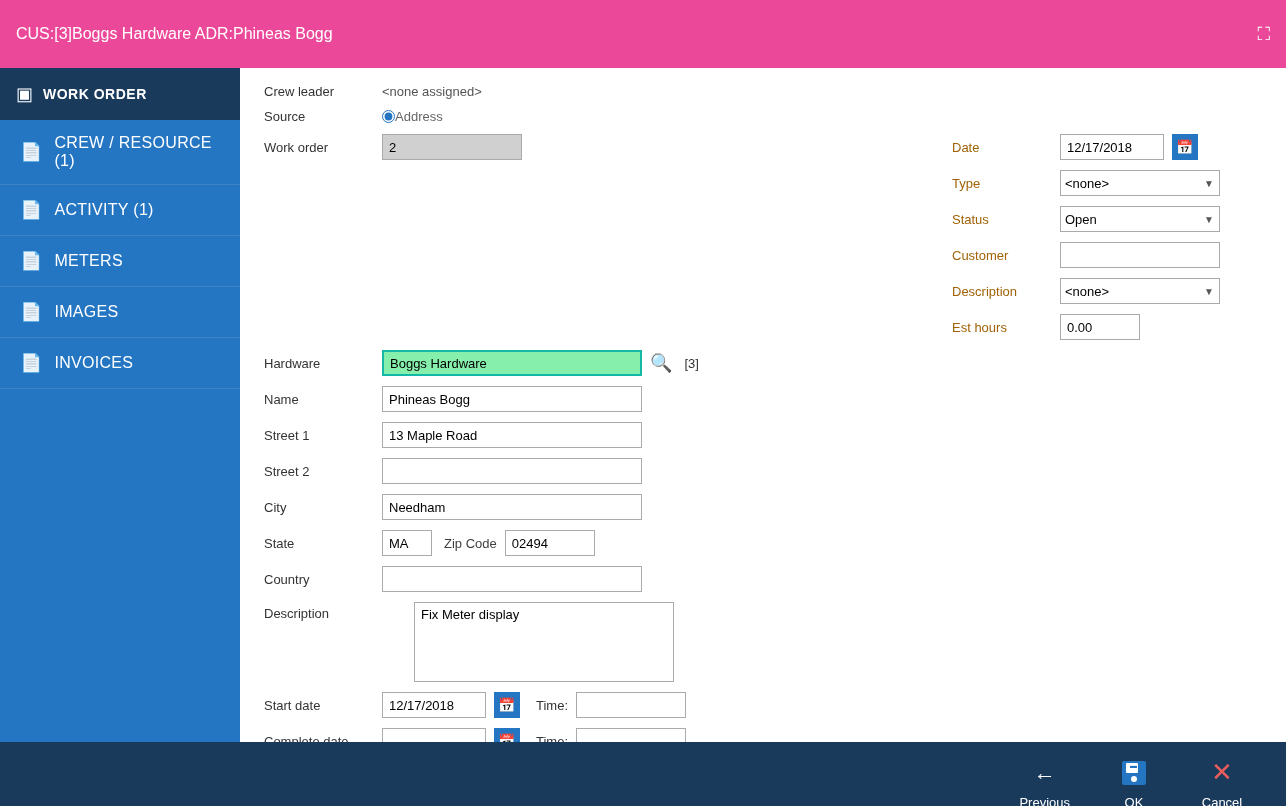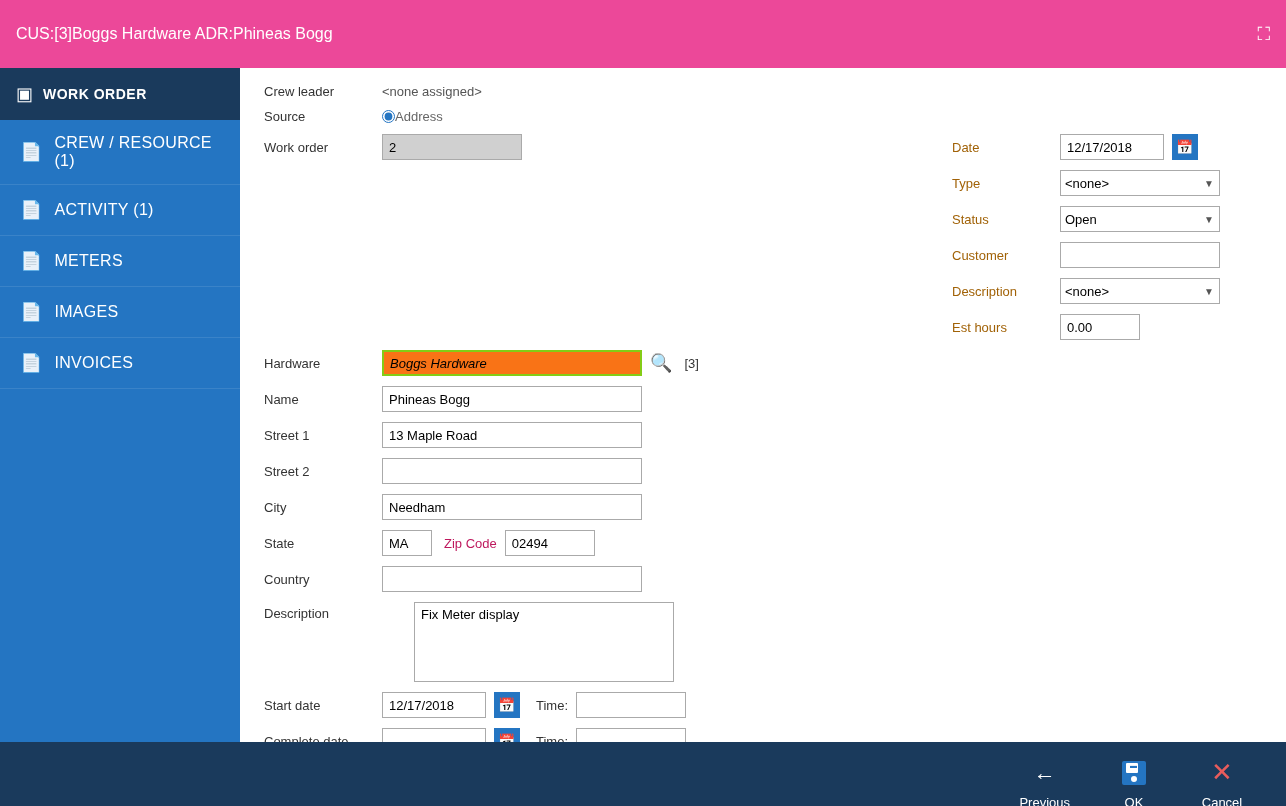--- a/index.html
+++ b/index.html
@@ -75,21 +75,21 @@
       flex-shrink: 0;
     }
     .form-input {
       border: 1px solid #aaa;
       padding: 3px 6px;
       font-size: 13px;
       height: 26px;
       background: white;
       outline: none;
     }
-    .form-input.highlighted { border: 2px solid #84cc16; background: #f97316; font-style: italic; }
+    .form-input.highlighted { border: 2px solid #14b8a6; background: #86efac; }
     .form-input-wide { width: 260px; }
     .form-input-medium { width: 140px; }
     .form-input-small { width: 50px; }
     .form-input-readonly { background: #d0d0d0; border: 1px solid #aaa; }
 
     .radio-label { display: flex; align-items: center; color: #666; font-size: 13px; }
     .radio-input { accent-color: #2475c2; }
 
     .crew-leader-text { color: #555; font-size: 13px; }
 
@@ -162,21 +162,21 @@
     .description-area {
       border: 1px solid #aaa;
       width: 260px;
       height: 80px;
       font-size: 13px;
       padding: 4px 6px;
       resize: none;
       outline: none;
       font-family: Arial, sans-serif;
     }
-    .zip-label { font-size: 13px; color: #be185d; }
+    .zip-label { font-size: 13px; color: #404040; }
 
     .est-hours-input {
       width: 80px;
     }
 
     
     .footer {
       background: #1a3a5c;
       height: 80px;
       display: flex;

